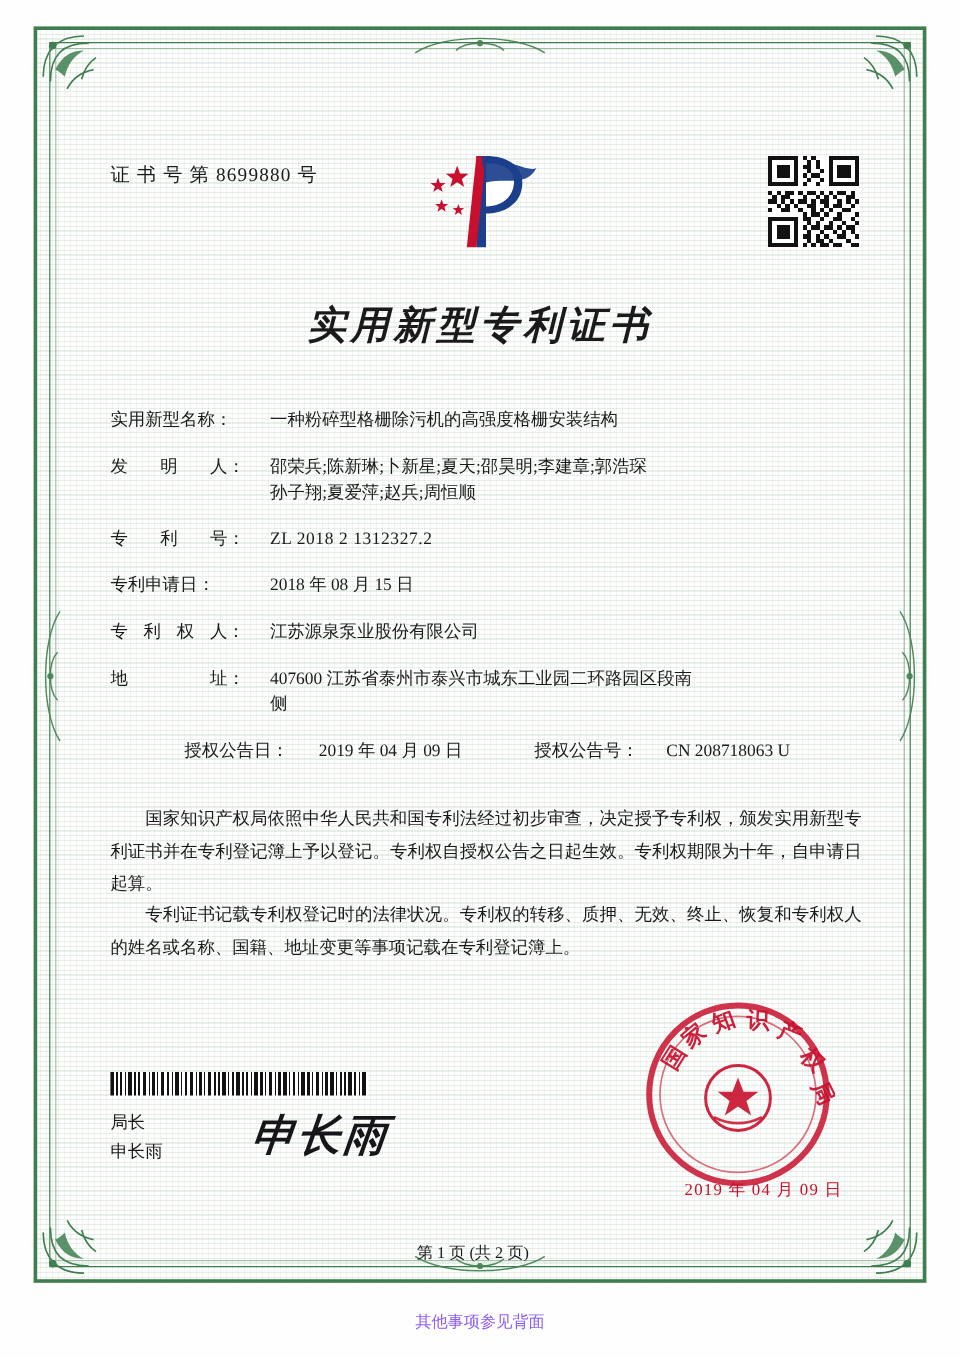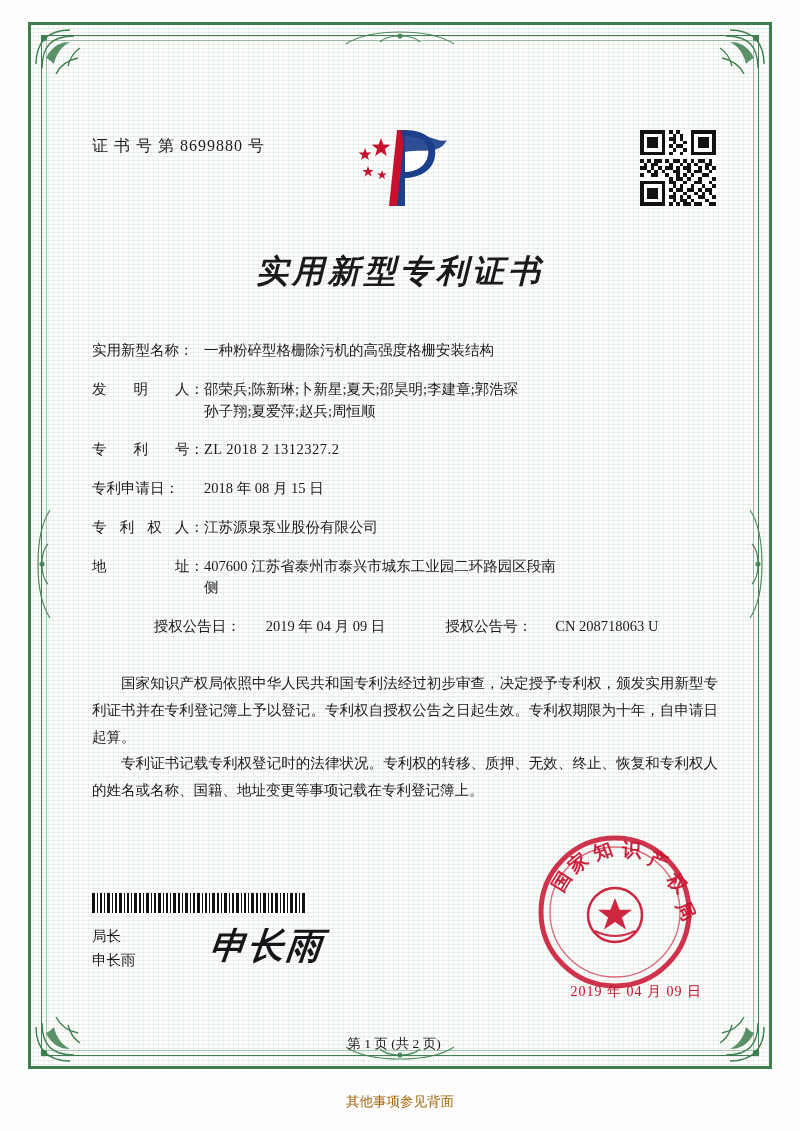--- a/index.html
+++ b/index.html
@@ -129,20 +129,21 @@
   .flabel.spread {
     display: flex;
     justify-content: space-between;
     width: 112px;
     padding-right: 0;
   }
   .flabel.spread > span { display:inline-block; }
   .fvalue {
     flex: 1;
     word-break: break-all;
+    margin-left: 21px;
   }
   .fvalue .line2 { display:block; }
   .mono-num { font-family: "Liberation Serif", serif; letter-spacing: 0.5px; }
 
   .frow.twocol .col2-label {
     width: 110px;
     flex: none;
     white-space: nowrap;
     margin-left: 60px;
   }
@@ -206,21 +207,21 @@
     left: 0; right: 12px; bottom: -22px;
     text-align: center;
     font-size: 13.5px;
   }
 
   .footer-note {
     position: absolute;
     left: 0; right: 0; bottom: 20px;
     text-align: center;
     font-size: 13.5px;
-    color: #a16207;
+    color: #8b5cf6;
   }
 </style>
 </head>
 <body>
 
 <div class="page">
 
   <div class="guilloche"></div>
   <div class="border-outer"></div>
   <div class="border-inner"></div>

